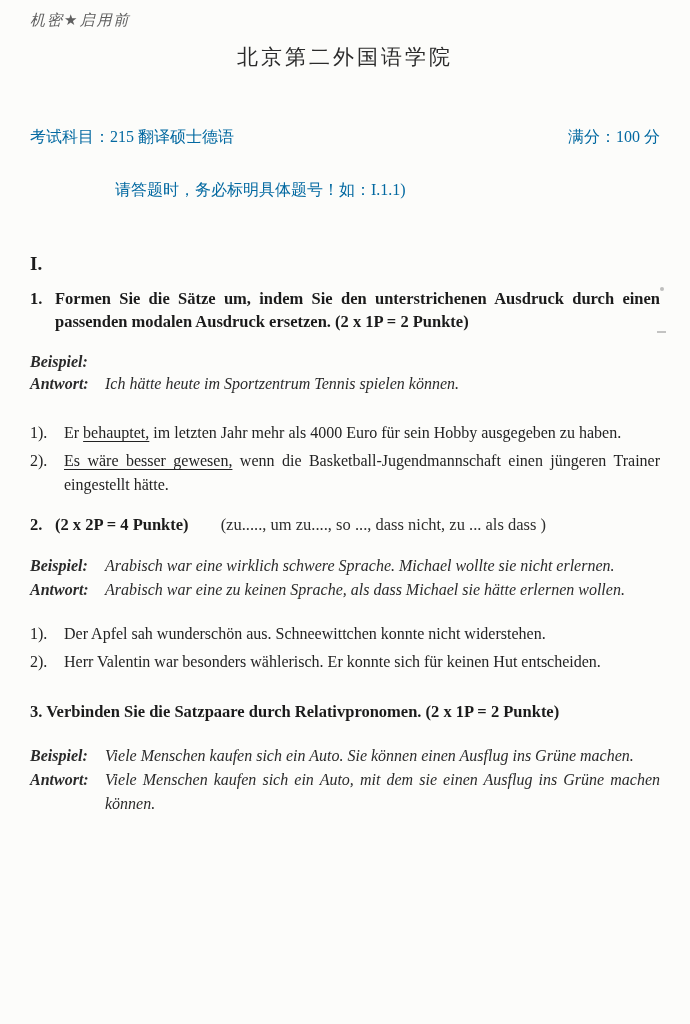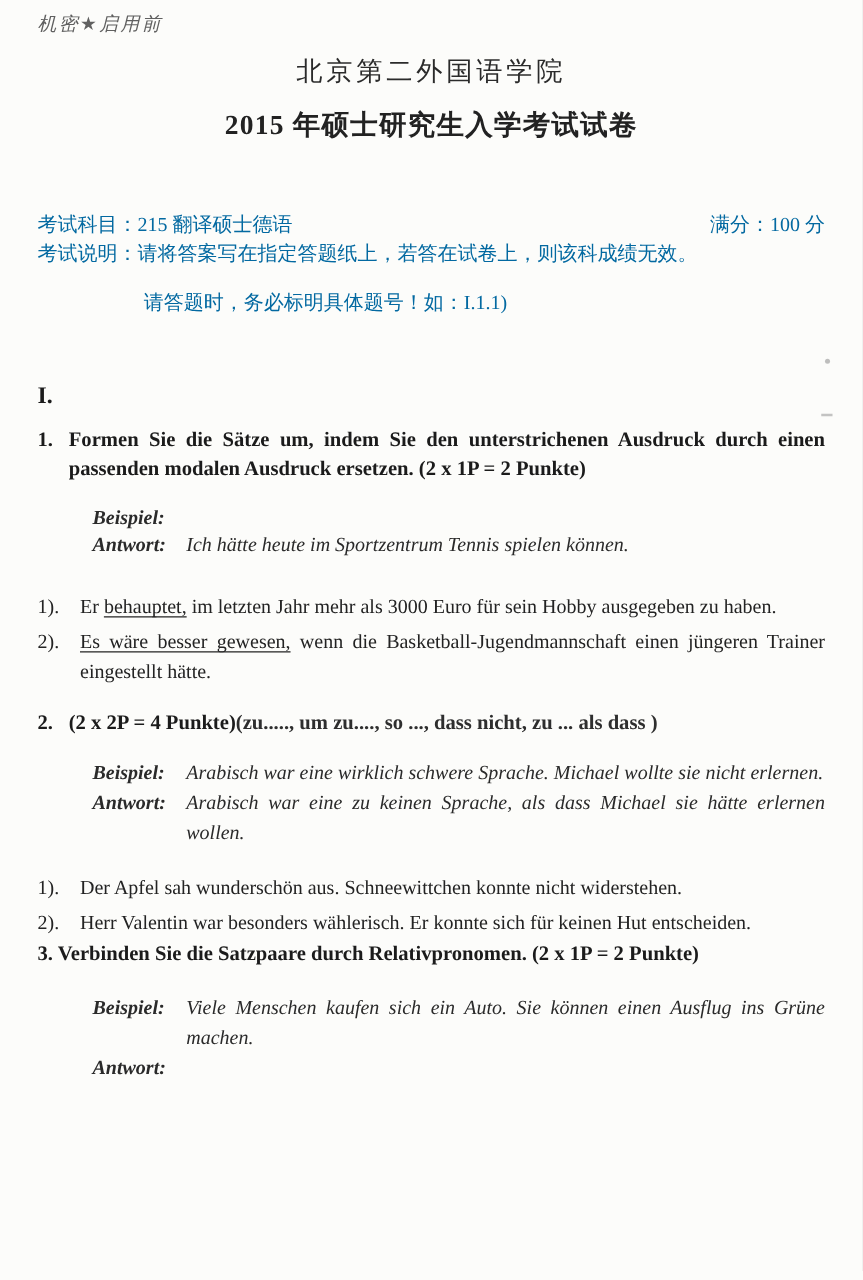--- a/index.html
+++ b/index.html
@@ -13,40 +13,40 @@
   
   .confidential { font-size:15px; line-height:20px; color:#606060; letter-spacing:2px;
     font-family:"Liberation Sans","DejaVu Sans",sans-serif;font-style:italic; }
   .title1 { margin-top:13px; text-align:center; font-size:21px; line-height:28px;
     letter-spacing:3px; color:#2b2b2b; }
   .title2 { margin-top:14px; text-align:center; font-size:22px; line-height:30px;
     font-weight:bold; letter-spacing:1px; color:#222; }
   
   .meta { margin-top:54px; font-size:16px; line-height:23px; color:#0369a1; }
   .meta-row1 { display:flex; justify-content:space-between; }
-  .meta-note { margin-top:16px; margin-left:85px; }
+  .meta-note { margin-top:30px; margin-left:85px; }
   
   .sec-head { margin-top:50px; display:flex; font-size:19px; line-height:26px;
     font-weight:bold; color:#1b1b1b; }
   .sec-num { width:34px; flex:0 0 auto; }
   
   .q-head { margin-top:10px; display:flex; font-size:16.5px; line-height:23px;
     font-weight:bold; color:#1b1b1b; }
   .q-num { width:25px; flex:0 0 auto; }
   .q-body { flex:1; text-align:justify; }
   .q2-head { margin-top:16px; }
-  .q2-line2 .conj { font-weight:bold; color:#2e2e2e; }
-  .q3-head { font-size:16.5px; line-height:24px; font-weight:bold;
+  .q2-line2 .conj { font-weight:normal; margin-left:32px; color:#2e2e2e; }
+  .q3-head { margin-top:26px; font-size:16.5px; line-height:24px; font-weight:bold;
     color:#1b1b1b; }
   
   .ex-block { font-style:italic; font-size:16px; color:#2a2a2a; }
   .ex1 { margin-top:18px; line-height:22px; }
   .ex2 { margin-top:18px; line-height:24px; }
   .ex3 { margin-top:20px; line-height:24px; }
-  .ex-row { display:flex;margin-left:44px; }
+  .ex-row { display:flex; }
   .ex-label { width:75px; flex:0 0 auto; font-weight:bold; }
   .ex-text { flex:1; text-align:justify; }
   .u { text-decoration:underline; text-underline-offset:3px; }
   
   .items { font-size:16px; line-height:24px; color:#232323; }
   .items1 { margin-top:26px; }
   .items2 { margin-top:20px; }
   .item { display:flex; }
   .item + .item { margin-top:4px; }
   .item-num { width:34px; flex:0 0 auto; }
@@ -57,31 +57,27 @@
   .art-dash { right:24px; top:331px; width:9px; height:2px; opacity:.5; }
 </style>
 </head>
 <body>
 
 <div class="page">
 
   <div class="confidential">机密★启用前</div>
 
   <div class="title1">北京第二外国语学院</div>
-  <div class="title2">2015 年硕士研究生入学考试试卷</div>
 
   <div class="meta">
     <div class="meta-row1">
       <div>
         <span>考试科目：</span><span>215 翻译硕士德语</span>
       </div>
       <div>满分：100 分</div>
-    </div>
-    <div class="meta-row2">
-      <span>考试说明：</span><span>请将答案写在指定答题纸上，若答在试卷上，则该科成绩无效。</span>
     </div>
     <div class="meta-note">请答题时，务必标明具体题号！如：I.1.1)</div>
   </div>
 
   <div class="sec-head">
     <span class="sec-num">I.</span>
   </div>
 
   <div class="q-head">
     <span class="q-num">1.</span>
@@ -94,21 +90,21 @@
     </div>
     <div class="ex-row">
       <span class="ex-label">Antwort:</span>
       <span class="ex-text">Ich hätte heute im Sportzentrum Tennis spielen können.</span>
     </div>
   </div>
 
   <div class="items items1">
     <div class="item">
       <span class="item-num">1).</span>
-      <span class="item-text"><span>Er </span><span class="u">behauptet,</span><span> im letzten Jahr mehr als 3000 Euro für sein Hobby ausgegeben zu haben.</span></span>
+      <span class="item-text"><span>Er </span><span class="u">behauptet,</span><span> im letzten Jahr mehr als 4000 Euro für sein Hobby ausgegeben zu haben.</span></span>
     </div>
     <div class="item">
       <span class="item-num">2).</span>
       <span class="item-text"><span></span><span class="u">Es wäre besser gewesen,</span><span> wenn die Basketball-Jugendmannschaft einen jüngeren Trainer eingestellt hätte.</span></span>
     </div>
   </div>
 
   <div class="q-head q2-head">
     <span class="q-num">2.</span>
     <span class="q-body">
@@ -140,19 +136,20 @@
 
   <div class="q3-head">3. Verbinden Sie die Satzpaare durch Relativpronomen. (2 x 1P = 2 Punkte)</div>
 
   <div class="ex-block ex3">
     <div class="ex-row">
       <span class="ex-label">Beispiel:</span>
       <span class="ex-text">Viele Menschen kaufen sich ein Auto. Sie können einen Ausflug ins Grüne machen.</span>
     </div>
     <div class="ex-row">
       <span class="ex-label">Antwort:</span>
+      <span class="ex-text">Viele Menschen kaufen sich ein Auto, mit dem sie einen Ausflug ins Grüne machen können.</span>
     </div>
   </div>
 
   <div class="artifact art-dot"></div>
   <div class="artifact art-dash"></div>
 
 </div>
 
 </body></html>

